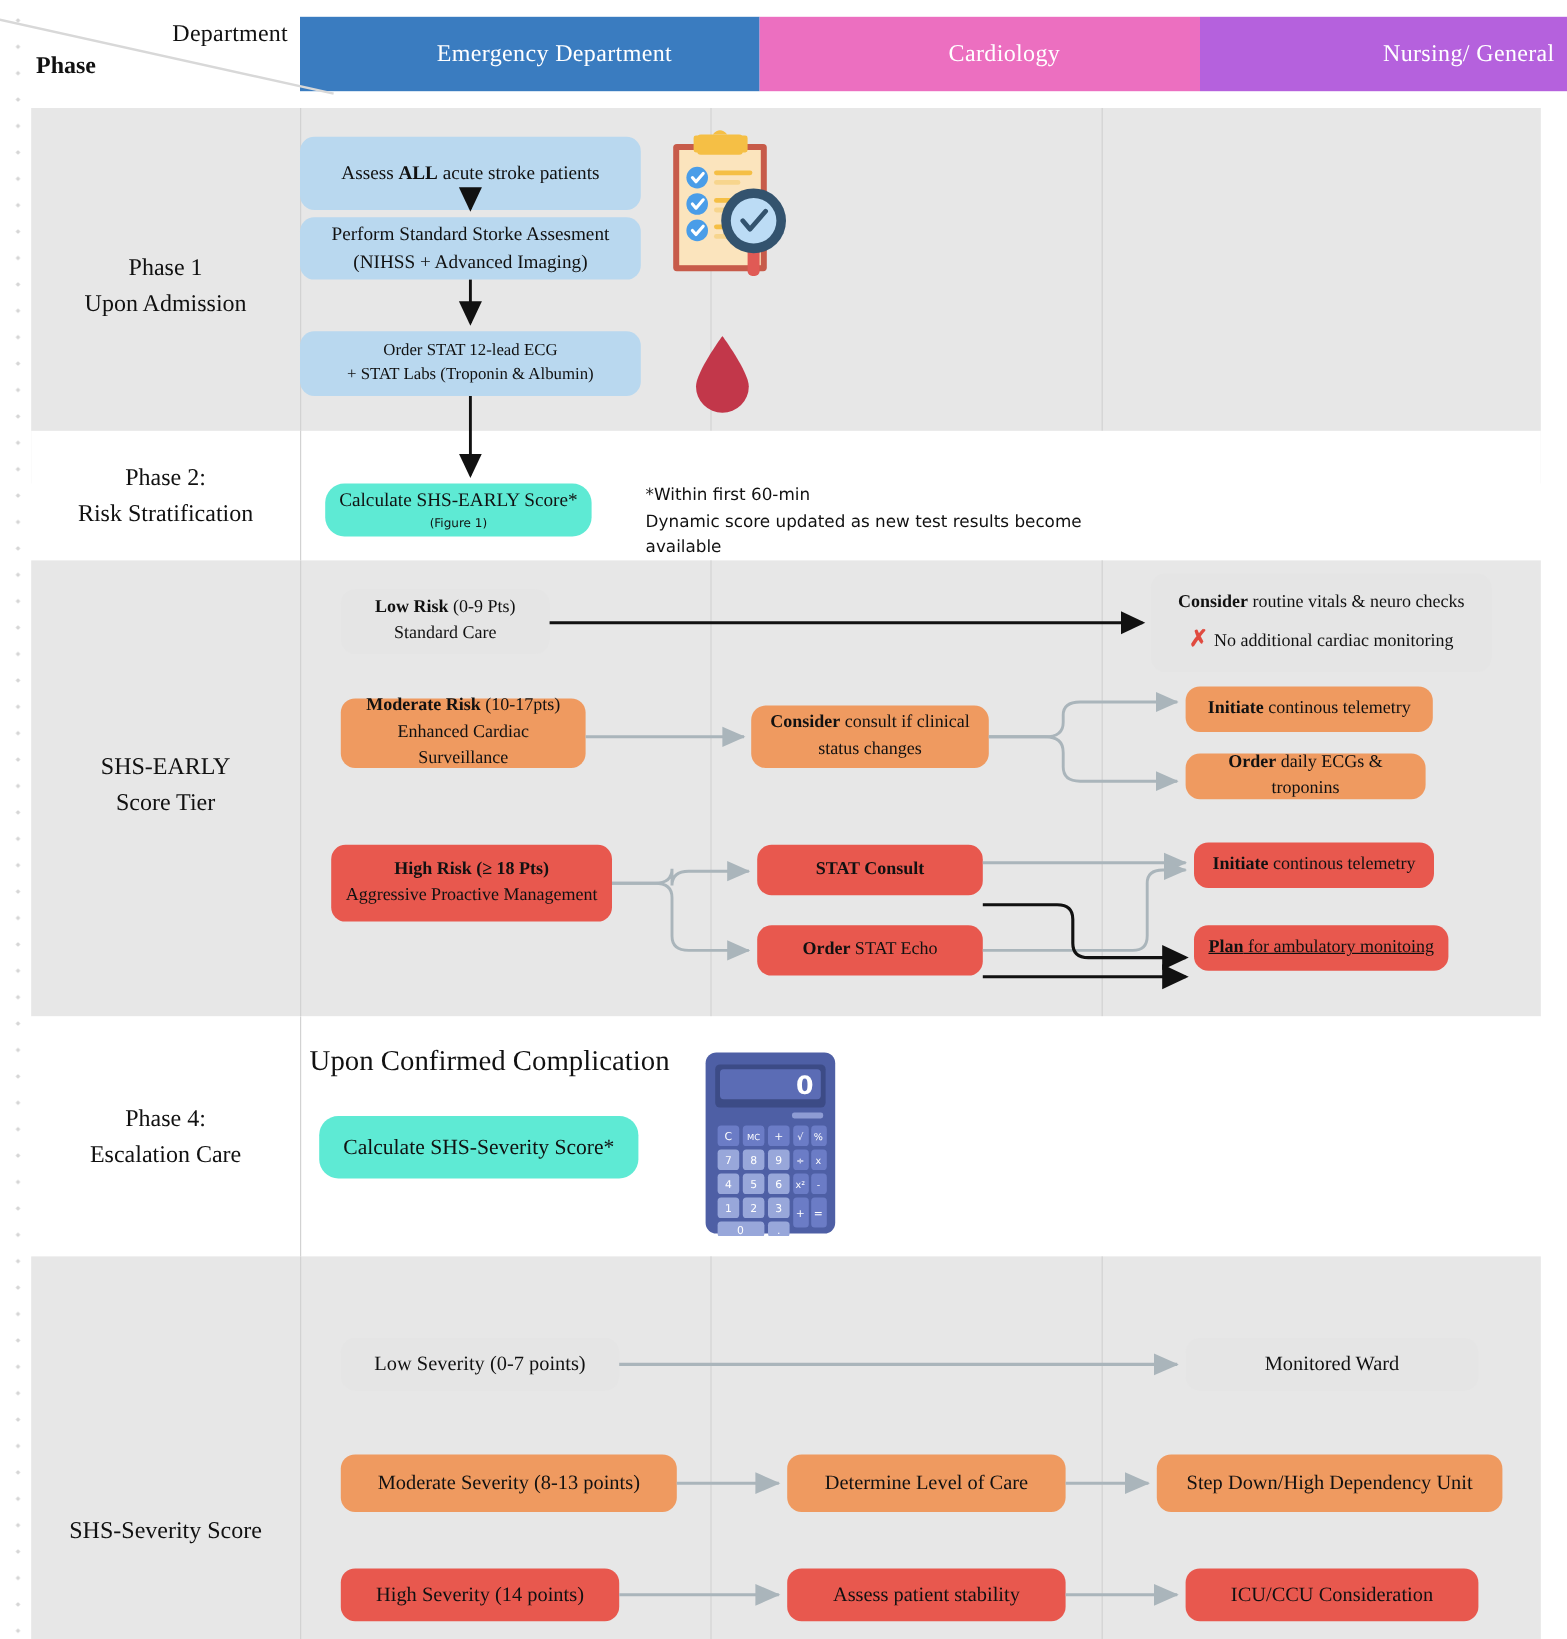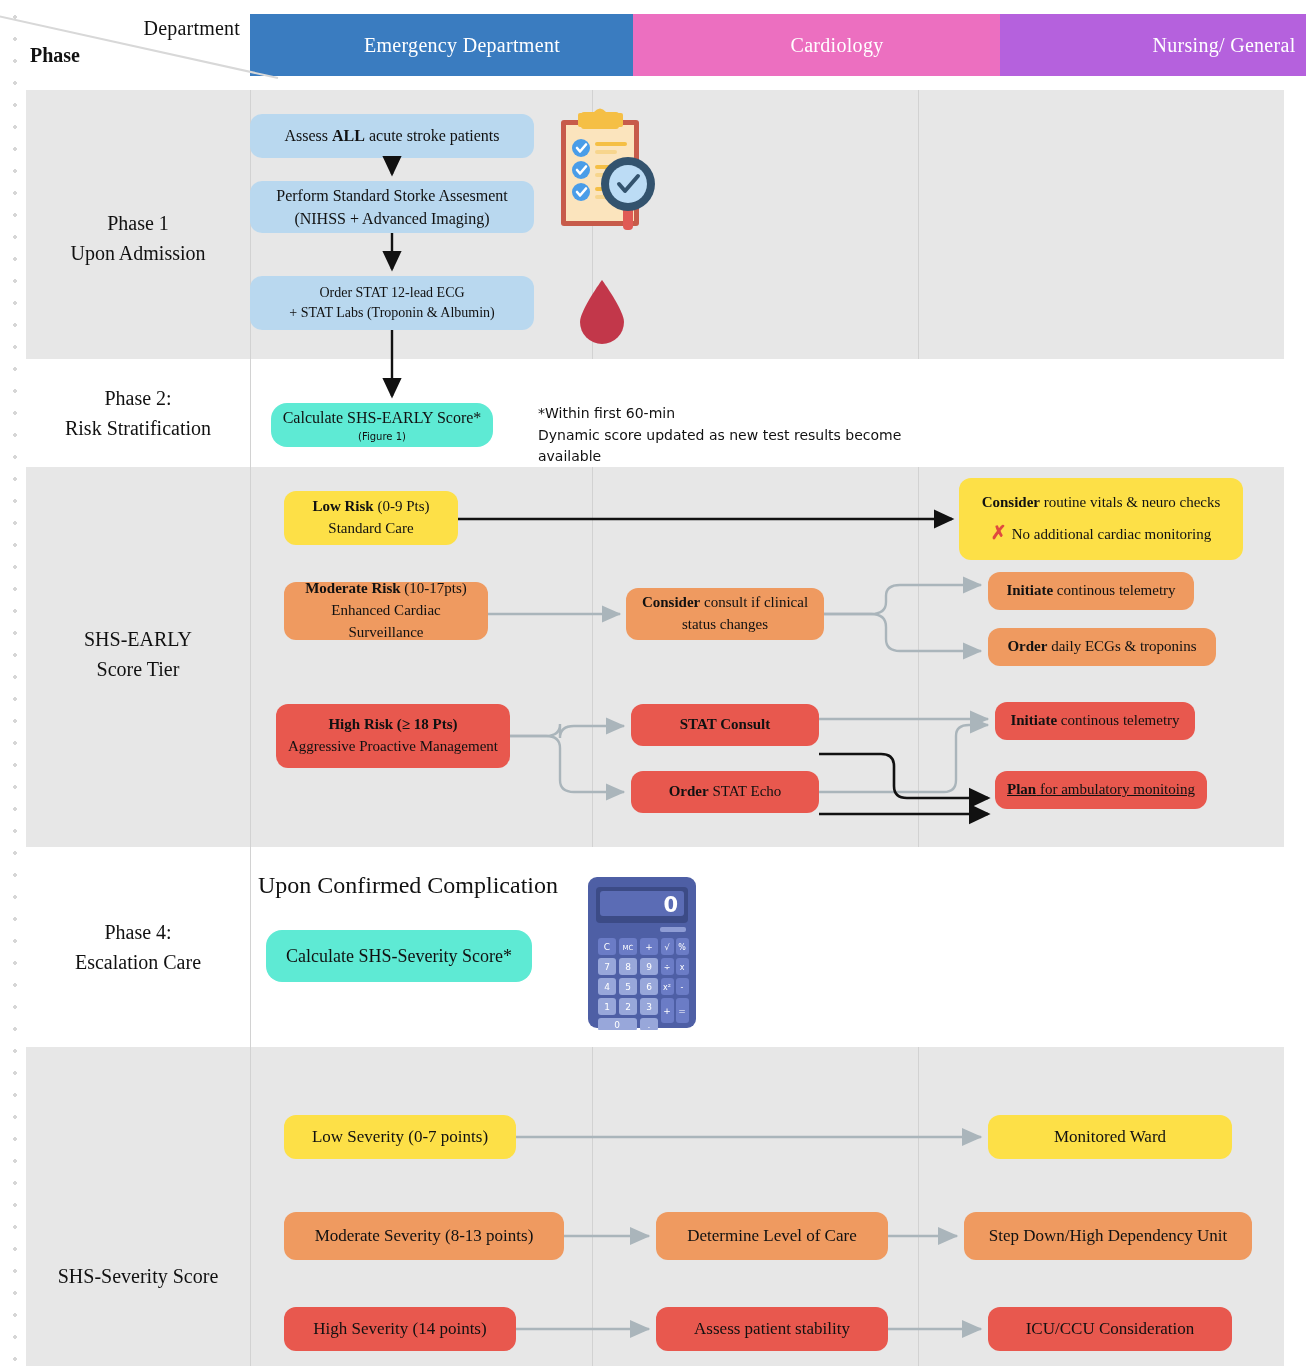--- a/index.html
+++ b/index.html
@@ -59,21 +59,21 @@
   
   .node{
     position:absolute;box-sizing:border-box;
     display:flex;flex-direction:column;align-items:center;justify-content:center;
     text-align:center;border-radius:12px;
     font-size:15px;line-height:1.45;padding:4px 8px;
   }
   .node .ln{display:block;}
   .blue{background:#b9d8ef;}
   .yellow{background:#5eead4;border-radius:16px;}
-  .green{background:#fde047;}
+  .green{background:#e5e5e5;}
   .orange{background:#ef9a60;}
   .red{background:#e8584e;}
   b{font-weight:bold;}
 
   svg.ov{position:absolute;left:0;top:0;width:1258px;height:1352px;overflow:visible;pointer-events:none;}
 
   .sectitle{position:absolute;font-size:24px;}
   .notes{position:absolute;font-size:14px;line-height:1.55;
          font-family:"DejaVu Sans","Liberation Sans",sans-serif;}
   .figcap{font-size:10px;font-family:"DejaVu Sans","Liberation Sans",sans-serif;margin-top:1px;}
@@ -104,21 +104,21 @@
   <div class="band grey" style="top:76px;height:313px;">
     <div class="col-div" style="left:224px;"></div>
     <div class="col-div" style="left:566px;"></div>
     <div class="col-div" style="left:892px;"></div>
     <div class="rowlabel" style="top:118px;">
       <span>Phase 1</span><br>
       <span>Upon Admission</span>
     </div>
   </div>
 
-  <div class="node blue" style="left:224px;top:100px;width:284px;height:44px;font-size:16px;">
+  <div class="node blue" style="left:224px;top:100px;width:284px;height:61px;font-size:16px;">
     <span class="ln"><span>Assess </span><b>ALL</b><span> acute stroke patients</span></span>
   </div>
 
   <div class="node blue" style="left:224px;top:167px;width:284px;height:52px;font-size:16px;">
     <span class="ln">Perform Standard Storke Assesment</span>
     <span class="ln">(NIHSS + Advanced Imaging)</span>
   </div>
 
   <div class="node blue" style="left:224px;top:262px;width:284px;height:54px;font-size:14px;">
     <span class="ln">Order STAT 12-lead ECG</span>
@@ -194,21 +194,21 @@
     <span class="ln"><b>Moderate Risk</b><span> (10-17pts)</span></span>
     <span class="ln">Enhanced Cardiac Surveillance</span>
   </div>
   <div class="node orange" style="left:600px;top:574px;width:198px;height:52px;">
     <span class="ln"><b>Consider</b><span> consult if clinical</span></span>
     <span class="ln">status changes</span>
   </div>
   <div class="node orange" style="left:962px;top:558px;width:206px;height:38px;">
     <span class="ln"><b>Initiate</b><span> continous telemetry</span></span>
   </div>
-  <div class="node orange" style="left:962px;top:614px;width:228px;height:38px;">
+  <div class="node orange" style="left:962px;top:614px;width:200px;height:38px;">
     <span class="ln"><b>Order</b><span> daily ECGs &amp; troponins</span></span>
   </div>
 
   <div class="node red" style="left:250px;top:690px;width:234px;height:64px;">
     <span class="ln"><b>High Risk (≥ 18 Pts)</b><span></span></span>
     <span class="ln">Aggressive Proactive Management</span>
   </div>
   <div class="node red" style="left:605px;top:757px;width:188px;height:42px;">
     <span class="ln"><b>Order</b><span> STAT Echo</span></span>
   </div>

